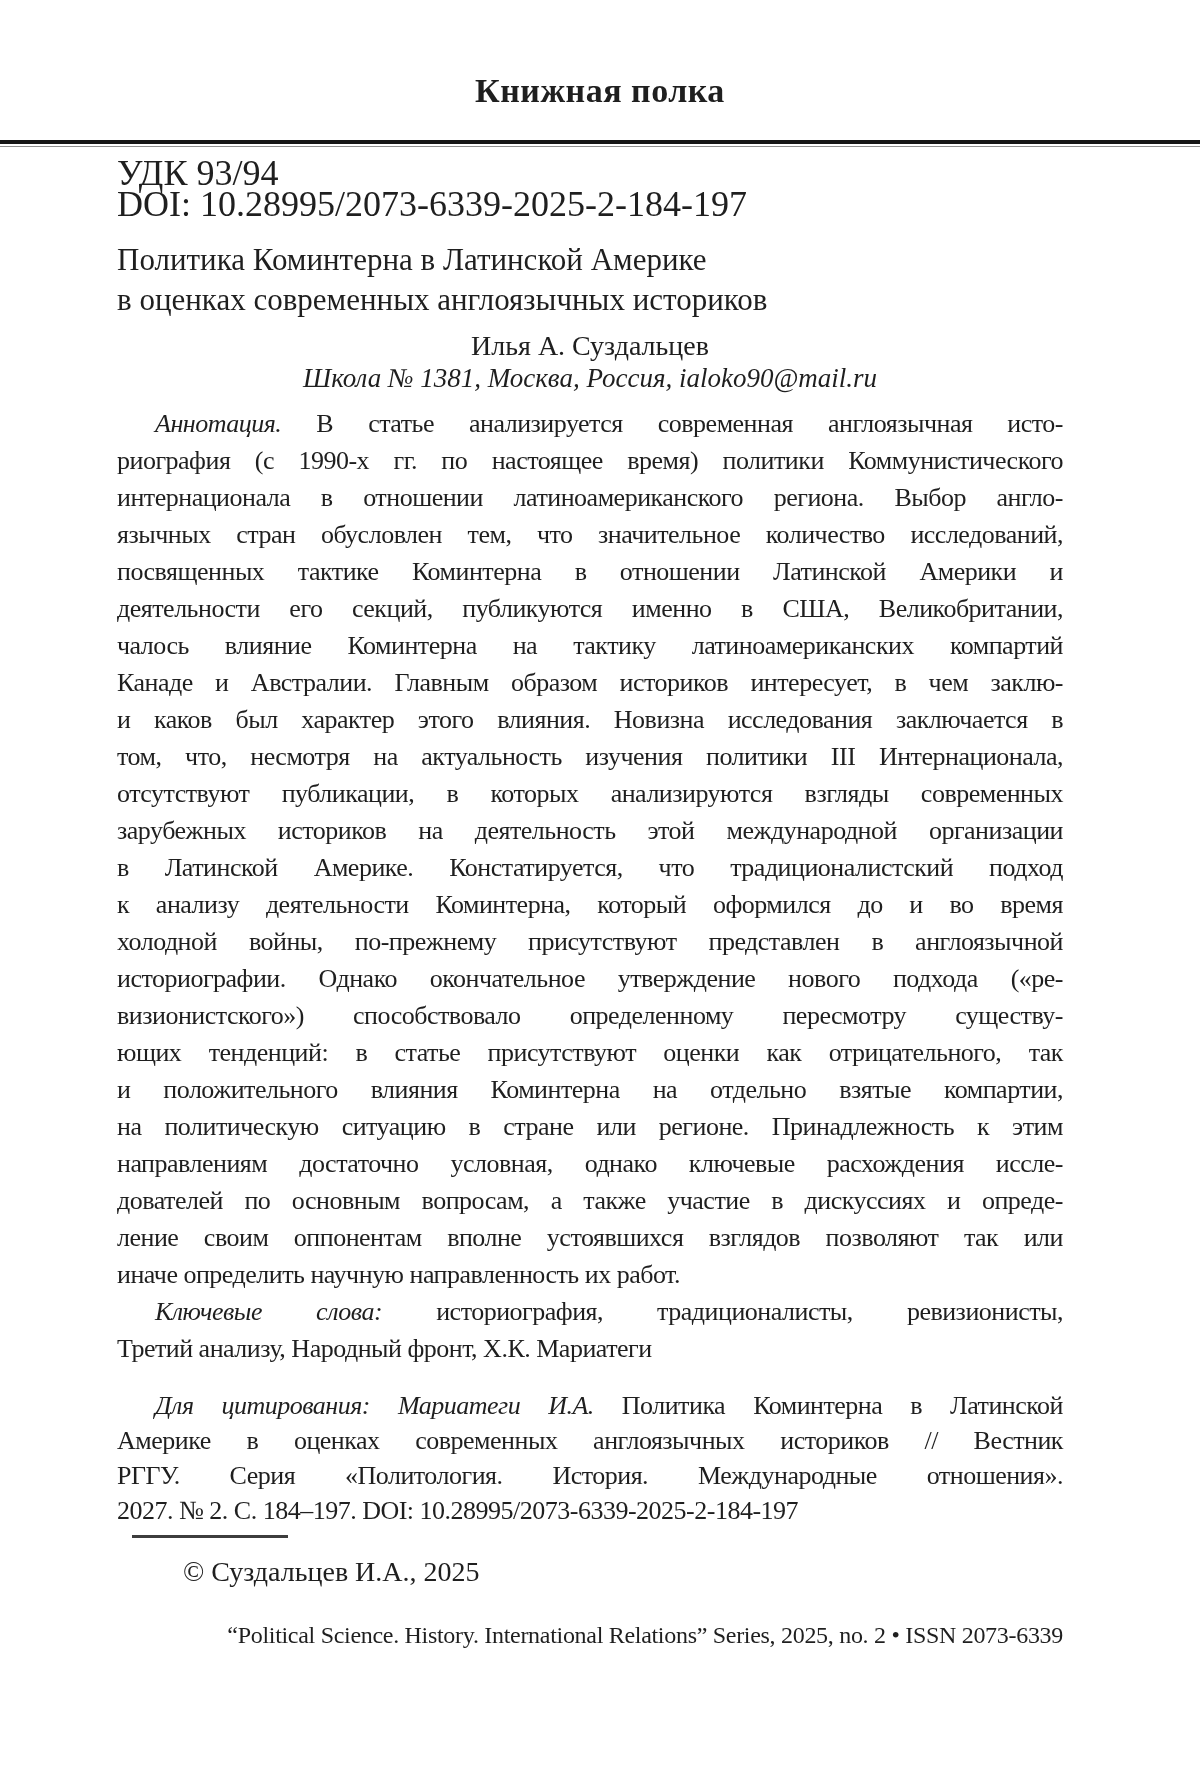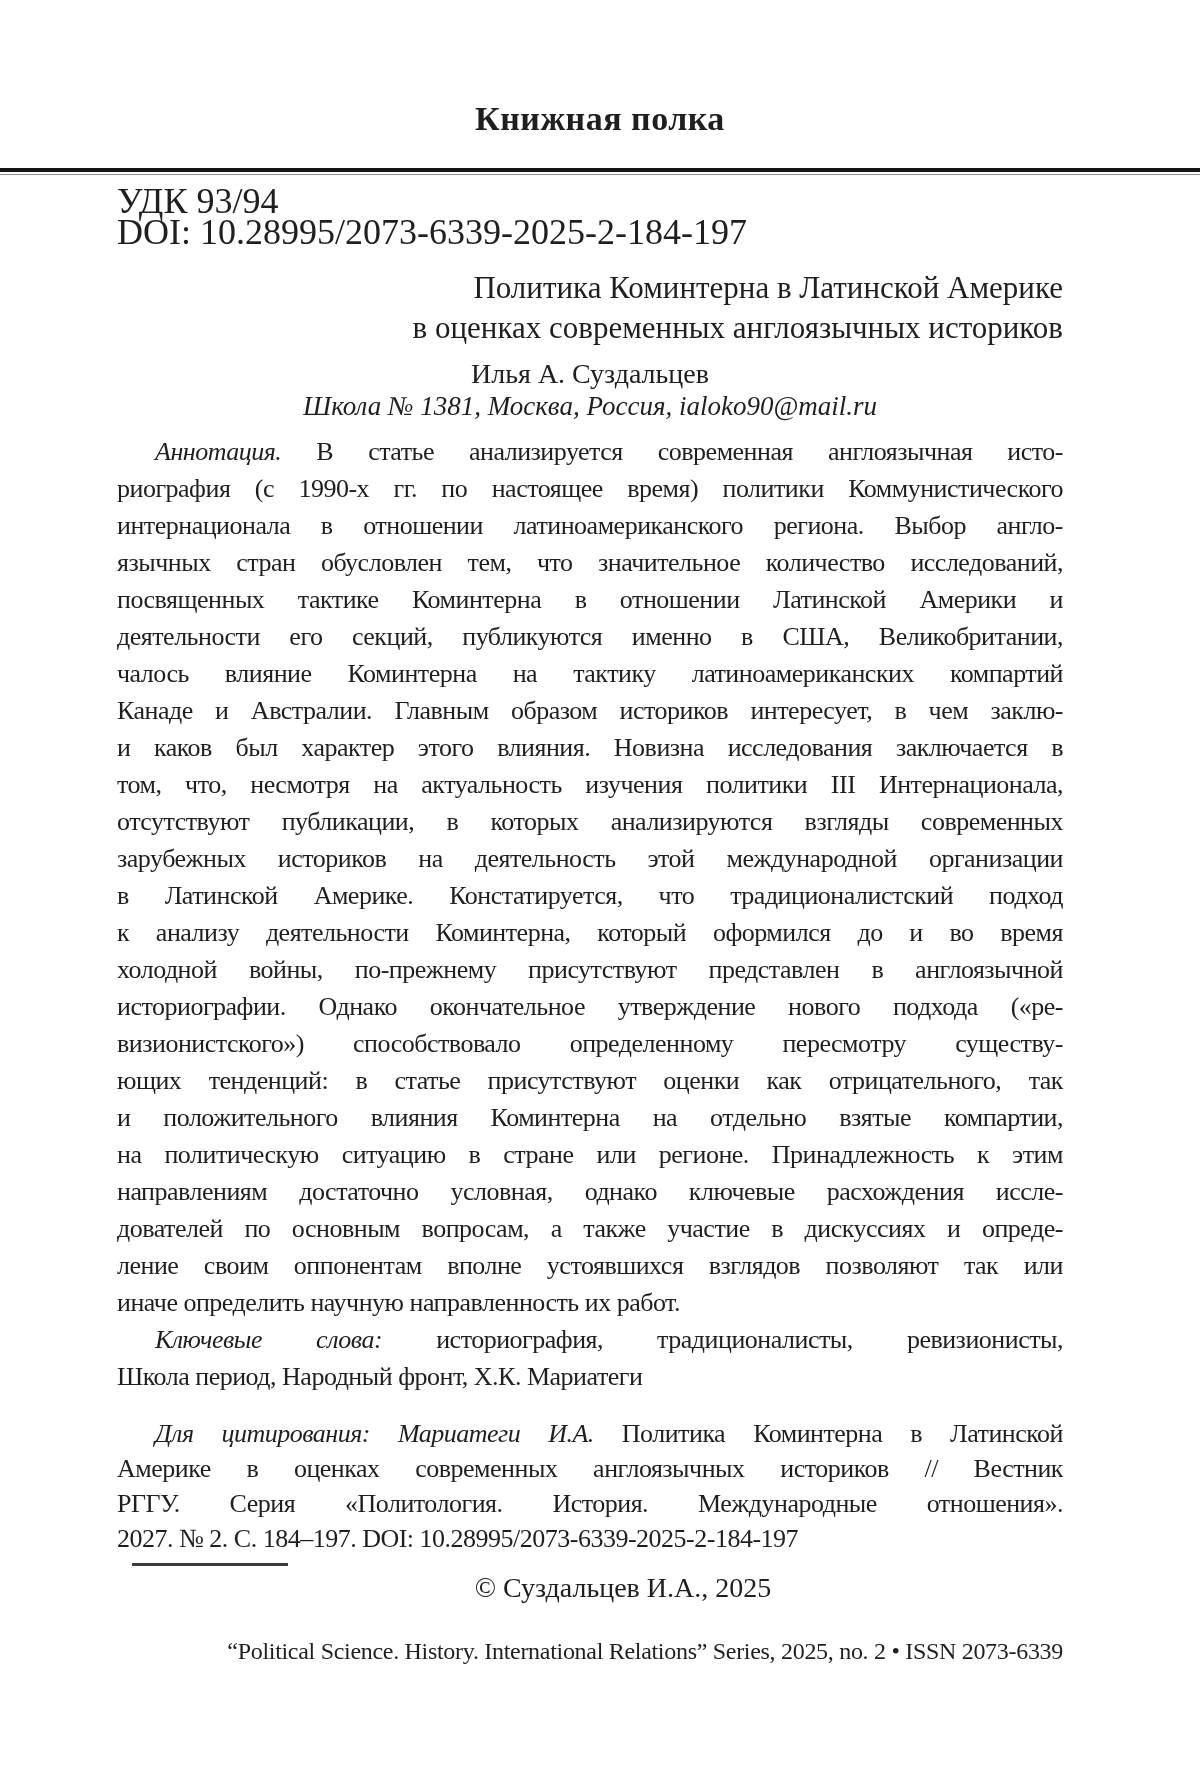--- a/index.html
+++ b/index.html
@@ -5,21 +5,21 @@
   html,body{margin:0;padding:0;background:#ffffff;}
   .page{
     position:relative;
     width:1200px;height:1780px;
     background:#ffffff;
     color:#1f1f1f;
     font-family:"Liberation Serif","DejaVu Serif",serif;
     overflow:hidden;
   }
   .section-title{
-    padding-top:96px;
+    padding-top:68px;
     text-align:center;
     font-weight:bold;
     font-size:34px;
     line-height:46px;
     letter-spacing:0.5px;
   }
   .top-rule{
     margin-top:26px;
     height:4px;
     background:#161616;
@@ -35,21 +35,21 @@
     margin-right:137px;
   }
   .meta{
     margin-top:14px;
     font-size:36px;
     line-height:31px;
     font-family:Liberation Serif, serif;
   }
   .article-title{
     margin-top:20px;
-    text-align:right;
+    text-align:left;
     font-size:31px;
     line-height:40px;
     font-family:Liberation Serif, serif;
   }
   .author{
     margin-top:9px;
     text-align:center;
     font-size:28px;
     line-height:33px;
   }
@@ -80,25 +80,24 @@
   .abstract{margin-top:11px;}
   .keywords{margin-top:0;}
   .citation{margin-top:21px;}
   .citation .tline{height:35px;line-height:35px;}
   .footnote-rule{
     margin:7px 0 0 15px;
     width:156px;height:3px;
     background:#3d3d3d;
   }
   .copyright{
-    margin-top:5px;
+    margin-top:17px;
     padding-left:66px;
     font-size:28px;
     line-height:33px;
-    text-align:center;
   }
   .journal-footer{
     margin-top:33px;
     text-align:right;
     font-size:24px;
     line-height:28px;
     letter-spacing:-0.3px;
   }
   i{font-style:italic;}
 </style>
@@ -149,21 +148,21 @@
         <div class="tline">и положительного влияния Коминтерна на отдельно взятые компартии,</div>
         <div class="tline">на политическую ситуацию в стране или регионе. Принадлежность к этим</div>
         <div class="tline">направлениям достаточно условная, однако ключевые расхождения иссле-</div>
         <div class="tline">дователей по основным вопросам, а также участие в дискуссиях и опреде-</div>
         <div class="tline">ление своим оппонентам вполне устоявшихся взглядов позволяют так или</div>
         <div class="tline">иначе определить научную направленность их работ.</div>
       </div>
 
     <div class="para keywords indent-first">
         <div class="tline"><i>Ключевые слова:</i> историография, традиционалисты, ревизионисты,</div>
-        <div class="tline">Школа период, Народный фронт, Х.К. Мариатеги</div>
+        <div class="tline">Третий анализу, Народный фронт, Х.К. Мариатеги</div>
       </div>
 
     <div class="para citation indent-first">
         <div class="tline"><i>Для цитирования: Мариатеги И.А.</i> Политика Коминтерна в Латинской</div>
         <div class="tline">Америке в оценках современных англоязычных историков // Вестник</div>
         <div class="tline">РГГУ. Серия «Политология. История. Международные отношения».</div>
         <div class="tline">2027. № 2. С. 184–197. DOI: 10.28995/2073-6339-2025-2-184-197</div>
       </div>
 
     <div class="footnote-rule"></div>

